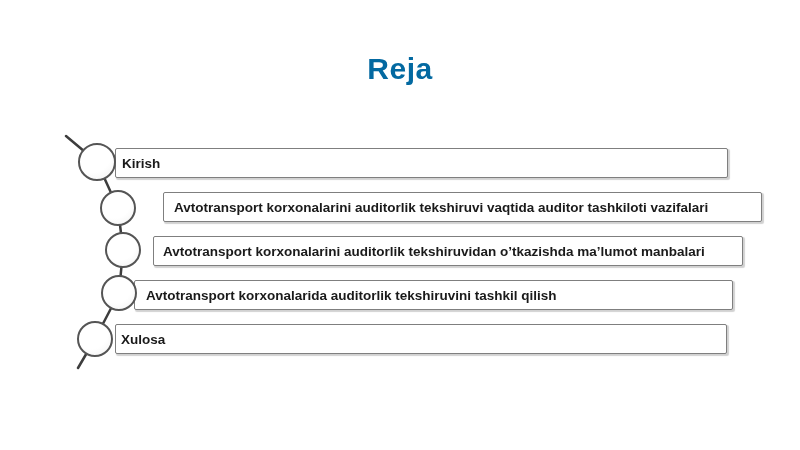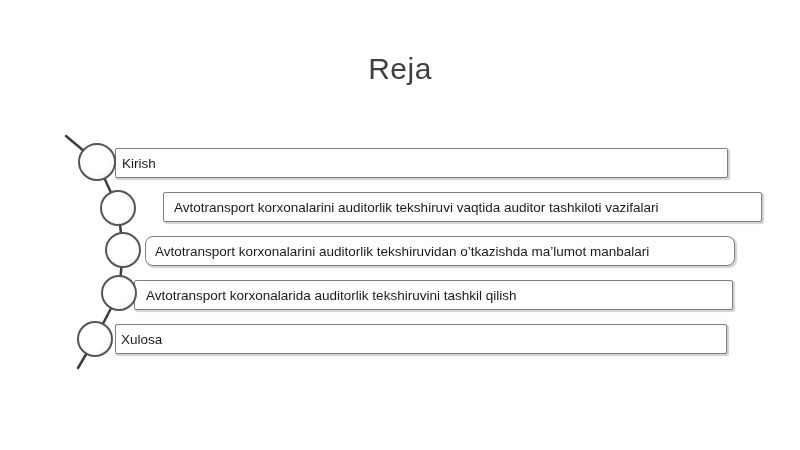--- a/index.html
+++ b/index.html
@@ -18,22 +18,22 @@
     background: #ffffff;
   }
   .title {
     position: absolute;
     top: 52px;
     left: 0;
     width: 800px;
     margin: 0;
     text-align: center;
     font-size: 30px;
-    font-weight: 400;
-    color: #404040;
+    font-weight: 700;
+    color: #0369a1;
     letter-spacing: 0.5px;
   }
   .connector {
     position: absolute;
     top: 0;
     left: 0;
     z-index: 2;
     pointer-events: none;
   }
   .box {
@@ -43,24 +43,25 @@
     background: #ffffff;
     border: 1px solid #7f7f7f;
     border-radius: 2px;
     box-shadow: 1.5px 1.5px 1px rgba(0,0,0,0.18);
     display: flex;
     align-items: center;
     font-size: 13.5px;
     color: #1a1a1a;
     white-space: nowrap;
     overflow: hidden;
+    font-weight: bold;
   }
   .box.r1 { left: 115px; top: 148px; width: 605px; padding-left: 6px;  }
   .box.r2 { left: 133px; top: 192px; width: 587px; padding-left: 10px; margin-left: 30px; }
-  .box.r3 { left: 145px; top: 236px; width: 579px; padding-left: 9px; border-radius: 8px;  }
+  .box.r3 { left: 153px; top: 236px; width: 579px; padding-left: 9px;  }
   .box.r4 { left: 134px; top: 280px; width: 586px; padding-left: 11px; }
   .box.r5 { left: 115px; top: 324px; width: 605px; padding-left: 5px;  }
   .circle {
     position: absolute;
     z-index: 3;
     border: 2px solid #555555;
     border-radius: 50%;
     background: radial-gradient(circle at 38% 30%, #ffffff 55%, #f1f1f1 100%);
     box-sizing: border-box;
   }

